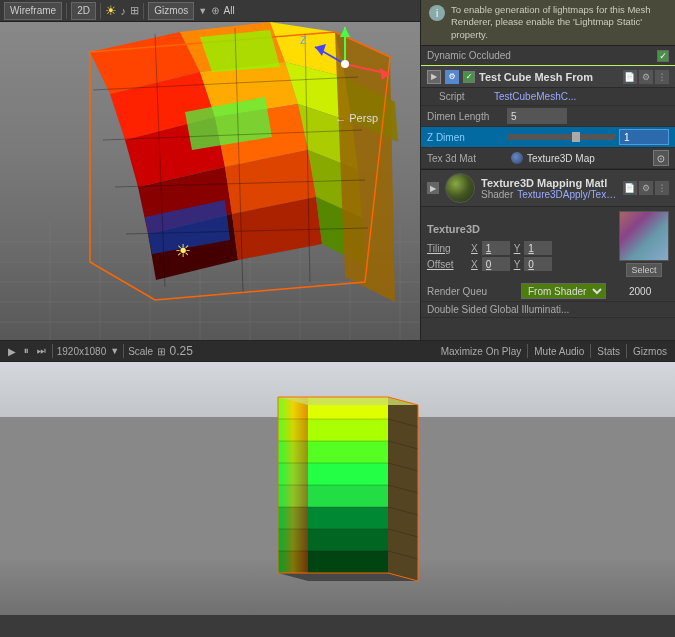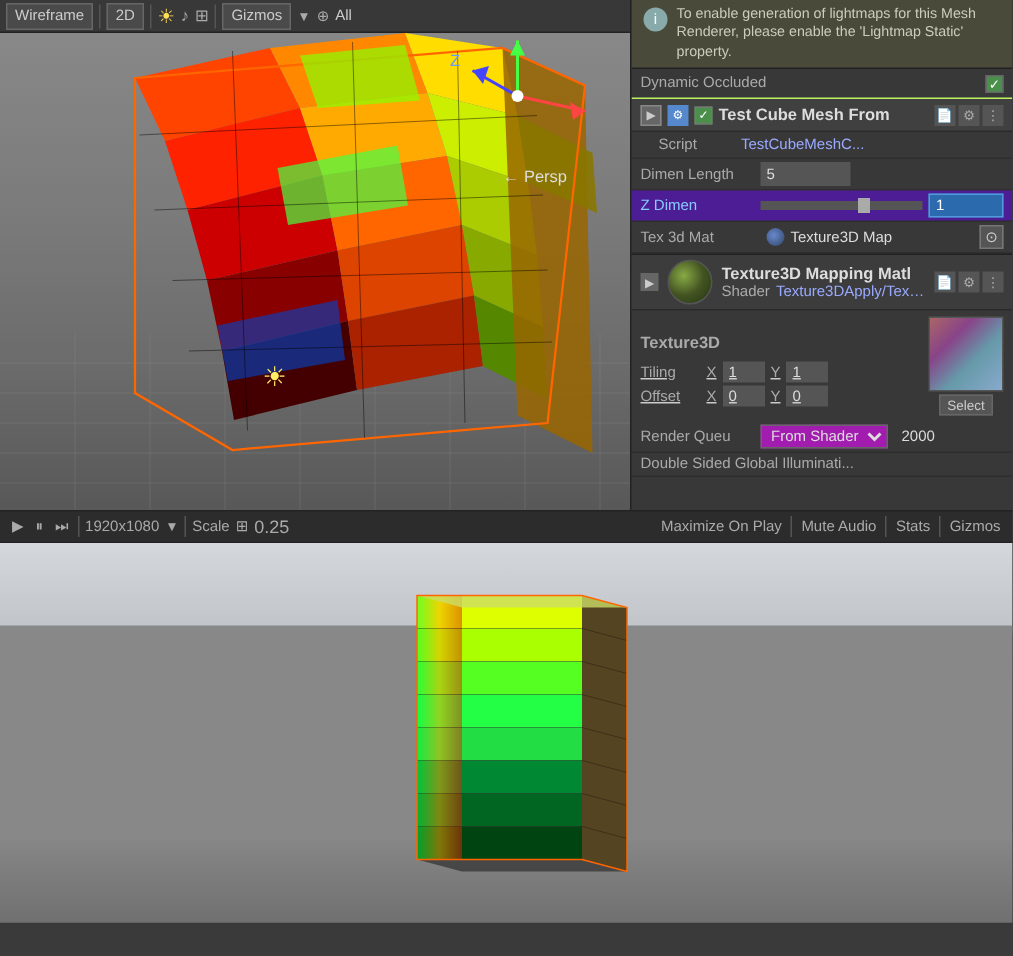--- a/index.html
+++ b/index.html
@@ -367,31 +367,31 @@
       font-size: 9px;
       padding: 1px 4px;
       cursor: pointer;
     }
 
     .render-queue-row {
       display: flex;
       align-items: center;
       padding: 2px 6px;
       border-bottom: 1px solid #2e2e2e;
-      gap: 5px;
+      gap: 19px;
     }
 
     .rq-label {
       color: #aaa;
       font-size: 10px;
       width: 75px;
     }
 
     .rq-select {
-      background: #a21caf;
+      background: #4d7c0f;
       border: 1px solid #666;
       color: #ddd;
       font-size: 10px;
       padding: 0 2px;
       height: 16px;
     }
 
     .rq-value {
       color: #ddd;
       font-size: 10px;
@@ -673,21 +673,21 @@
     <div class="script-row">
       <span class="script-label">Script</span>
       <span class="script-value">TestCubeMeshC...</span>
     </div>
 
     <div class="field-row">
       <span class="field-label">Dimen Length</span>
       <input class="field-value" type="text" value="5" style="">
     </div>
 
-    <div class="field-row" style="background:#4c1d95;">
+    <div class="field-row" style="background:#0369a1;">
       <span class="field-label" style="color:#88ccff;">Z Dimen</span>
       <div class="field-slider-area">
         <div class="slider-track">
           <div class="slider-handle"></div>
         </div>
         <input class="field-value-highlight" type="text" style="width: 50px;" value="1">
       </div>
     </div>
 
     <div class="texture-row">

